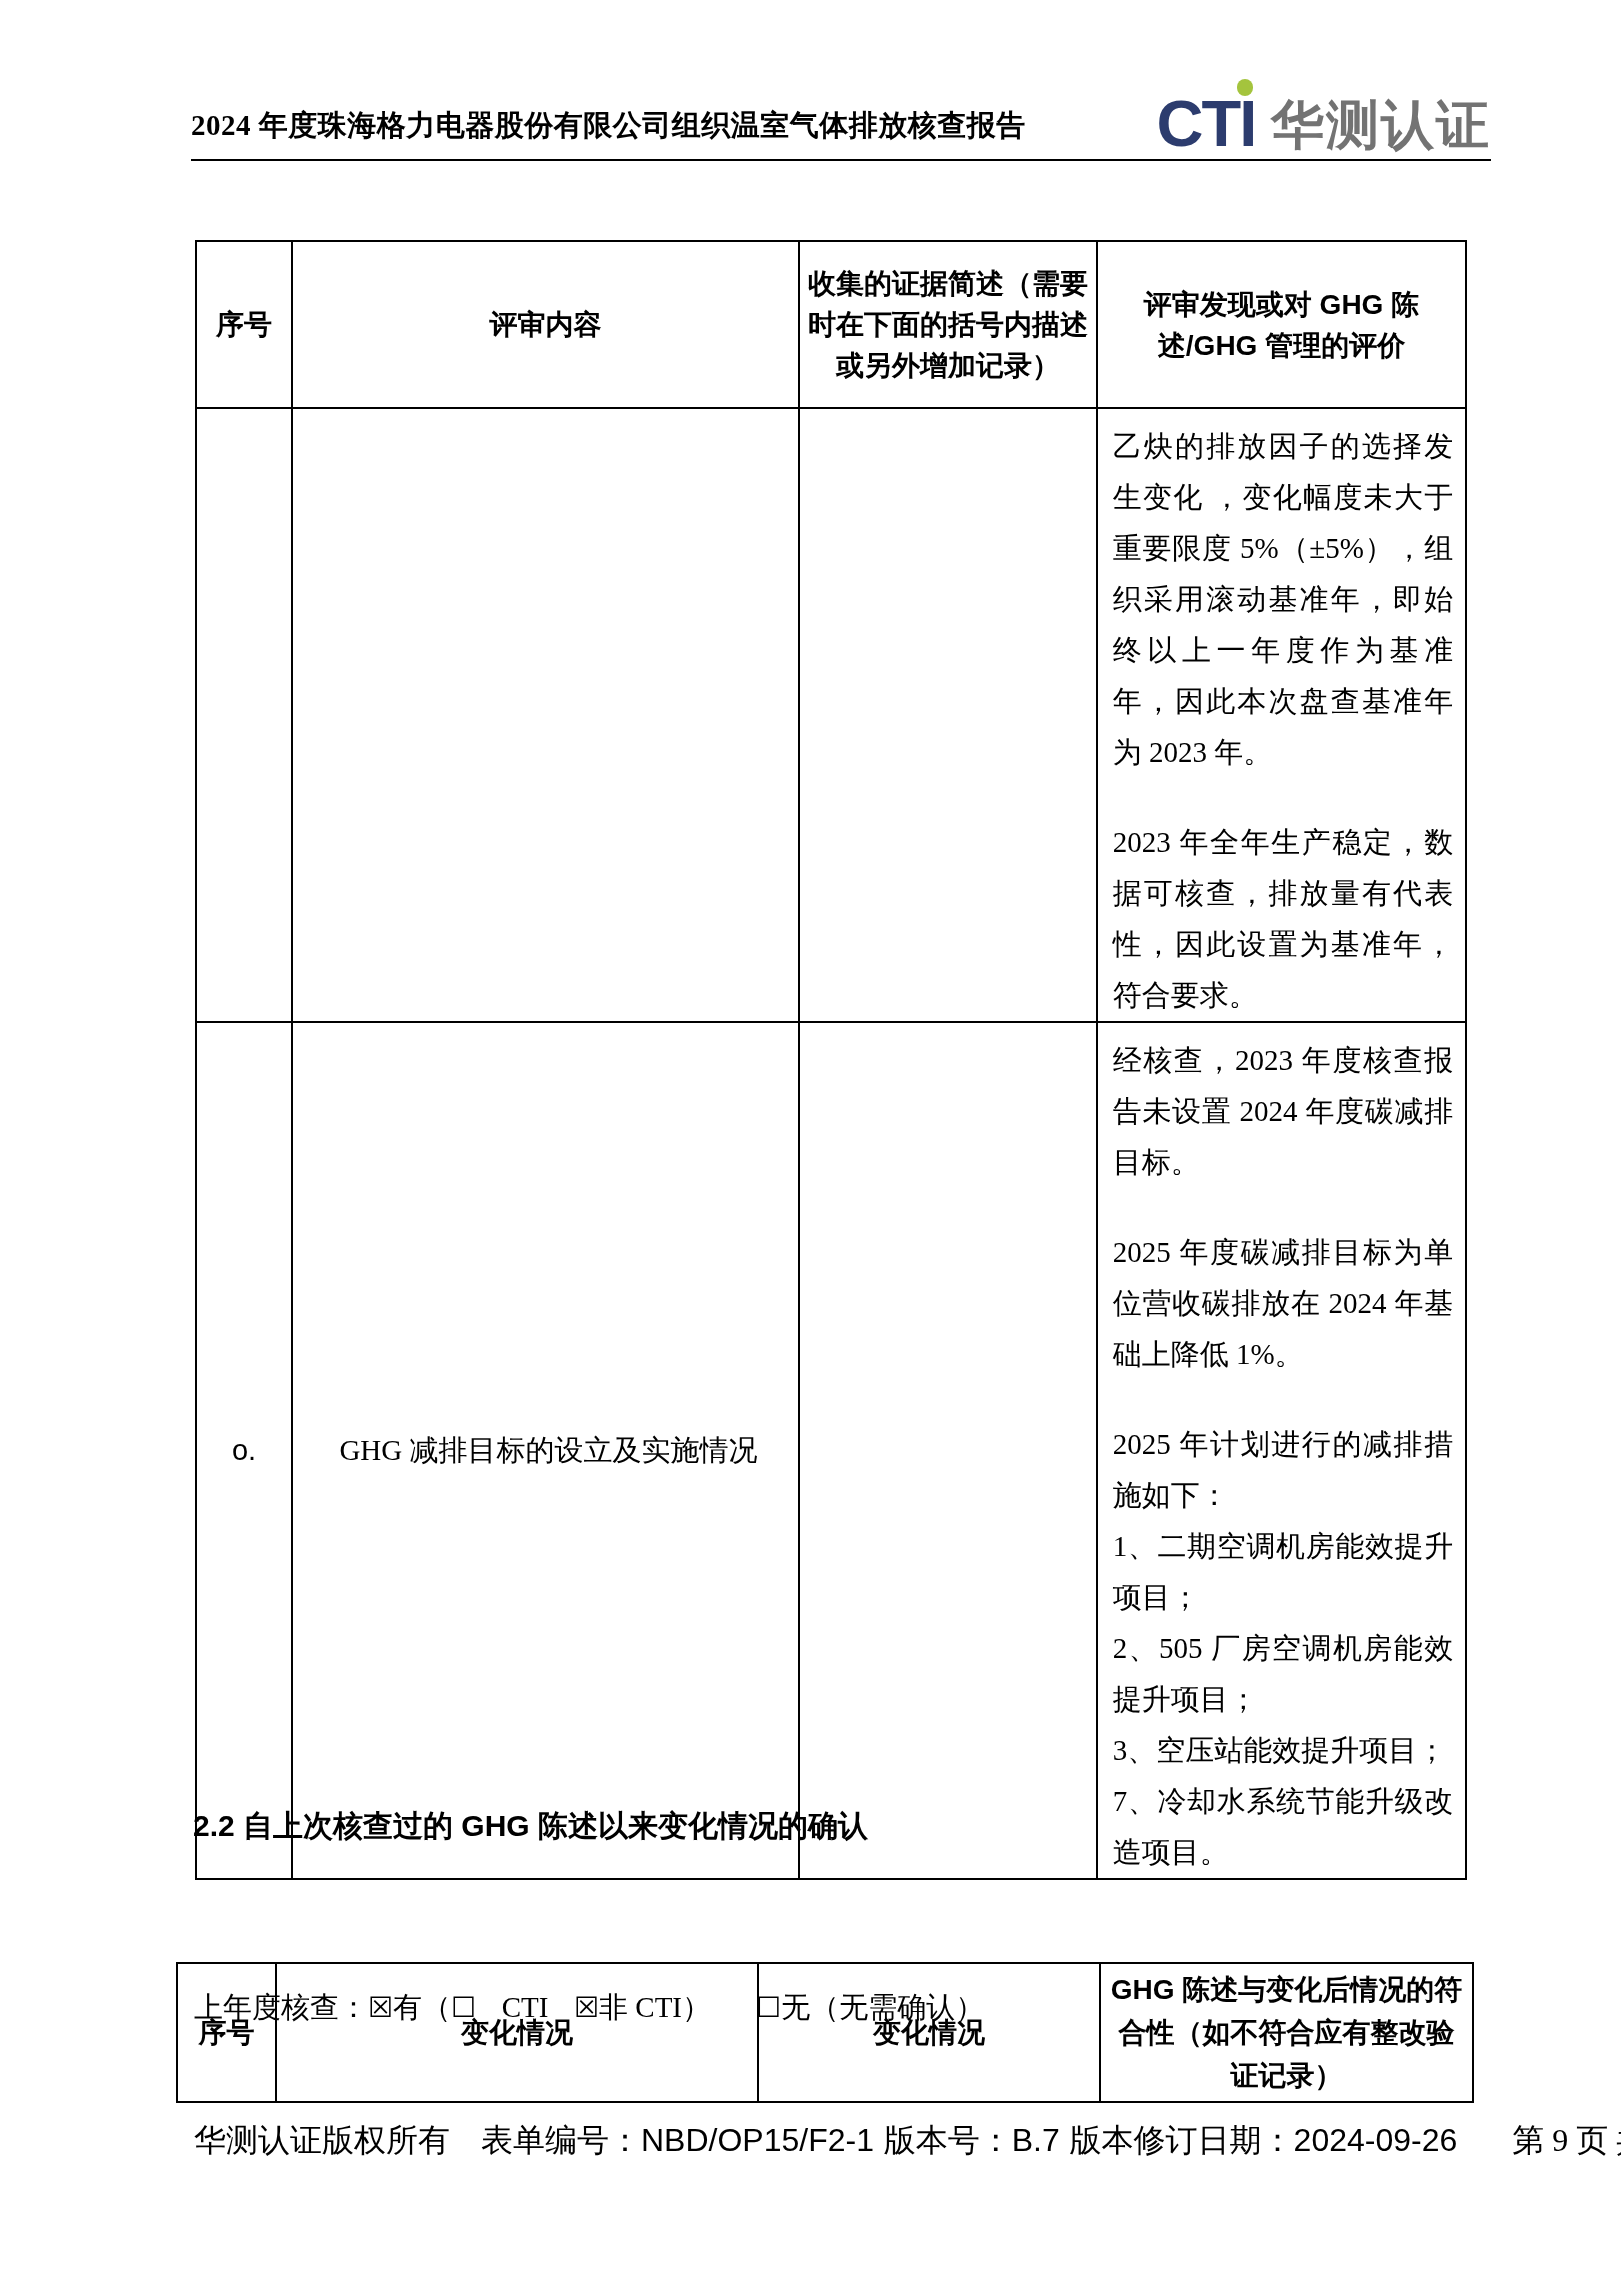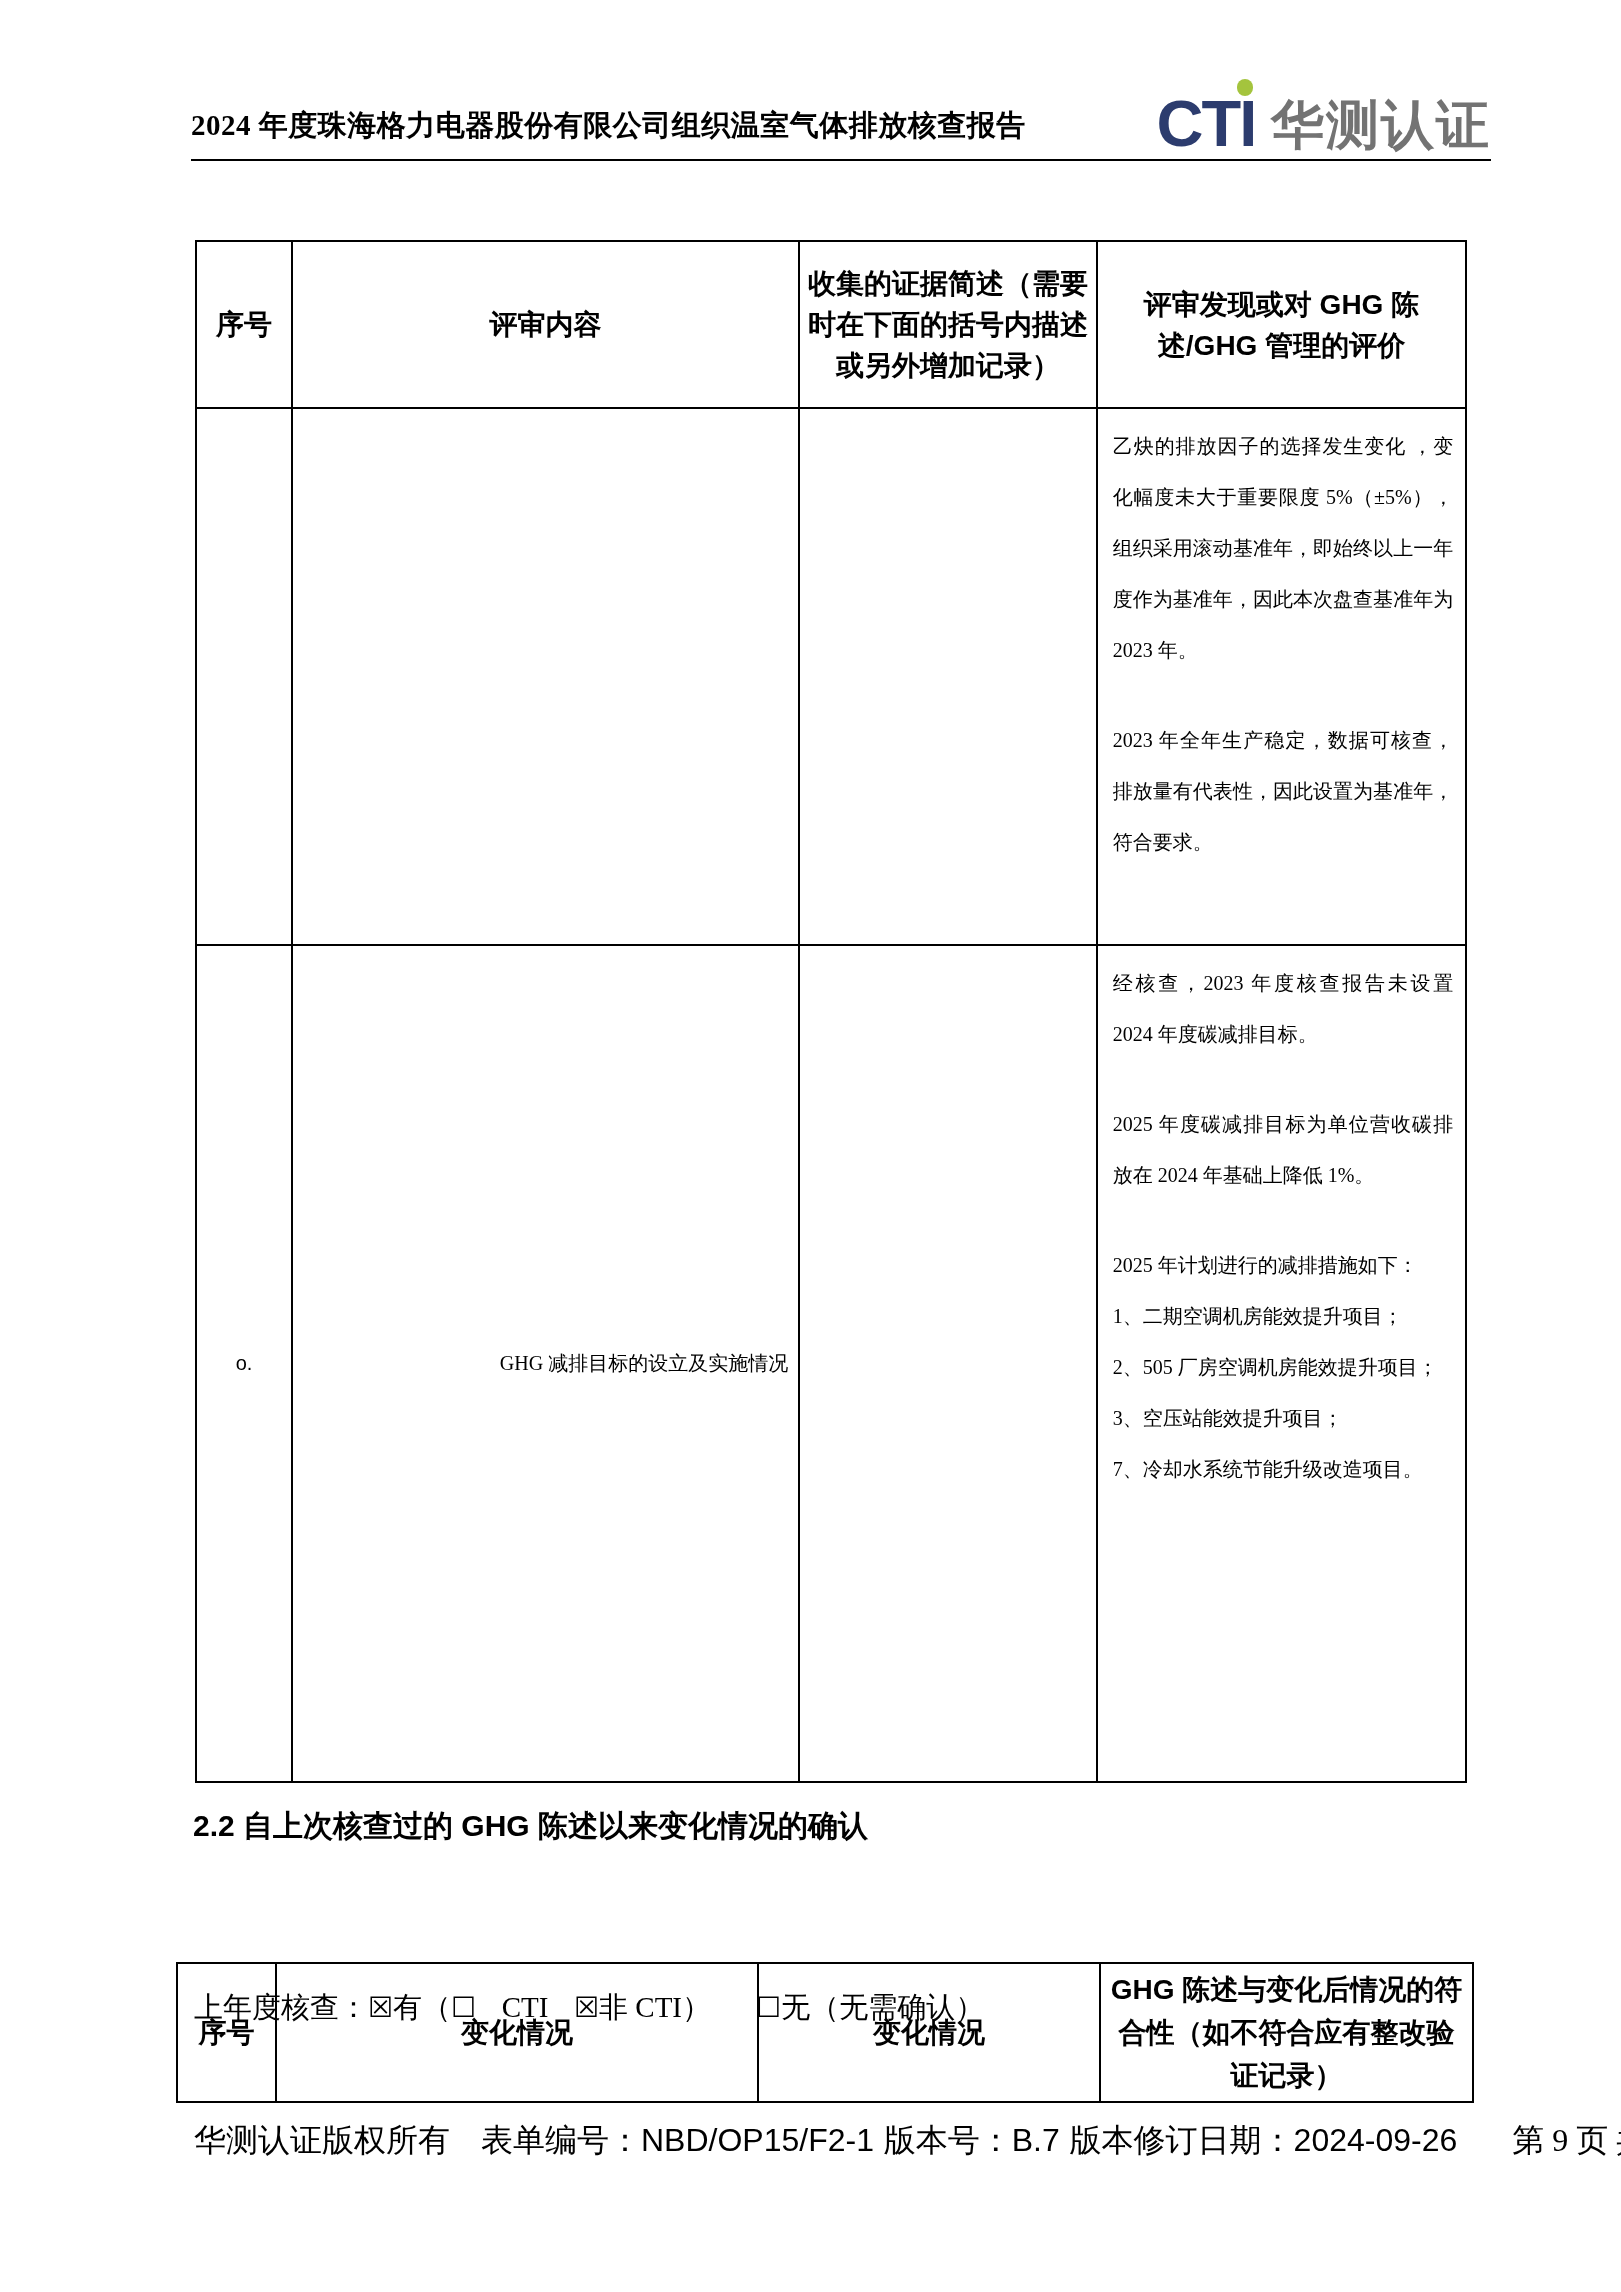--- a/index.html
+++ b/index.html
@@ -67,33 +67,33 @@
   th, td { border: 2px solid #000; overflow: hidden; }
   th {
     font-family: "Liberation Sans", sans-serif;
     font-weight: bold;
     font-size: 28px;
     line-height: 41px;
     text-align: center;
     vertical-align: middle;
     padding: 3.9px 7.8px;
   }
-  td { font-size: 20px; line-height: 51px; }
+  td { font-size: 29px; line-height: 51px; }
 
   .review-table { position: absolute; left: 195px; top: 240px; width: 1269px; }
   .review-table .col1 { width: 96px; }
   .review-table .col2 { width: 507px; }
   .review-table .col3 { width: 298px; }
   .review-table .col4 { width: 369px; }
   .review-table th { height: 167px; }
   .row-1 td { height: 537px; }
   .row-2 td { height: 837px; }
 
   .cell-no { text-align: center; vertical-align: middle; font-family: "Liberation Sans", sans-serif; }
-  .cell-content { vertical-align: middle; padding: 0 9.8px 0 15.7px; text-align: right; margin-left: 37px; }
+  .cell-content { vertical-align: middle; padding: 0 9.8px 0 15.7px; text-align: center; margin-left: 37px; }
   .cell-evidence { vertical-align: top; }
   .cell-finding {
     vertical-align: top;
     padding: 11.8px 11.8px 0 14.7px;
     text-align: justify;
   }
   .cell-finding p { margin: 0; }
   .cell-finding p.gap-after { margin-bottom: 39px; }
 
   .change-table { position: absolute; left: 176px; top: 1962px; width: 1297px; }

